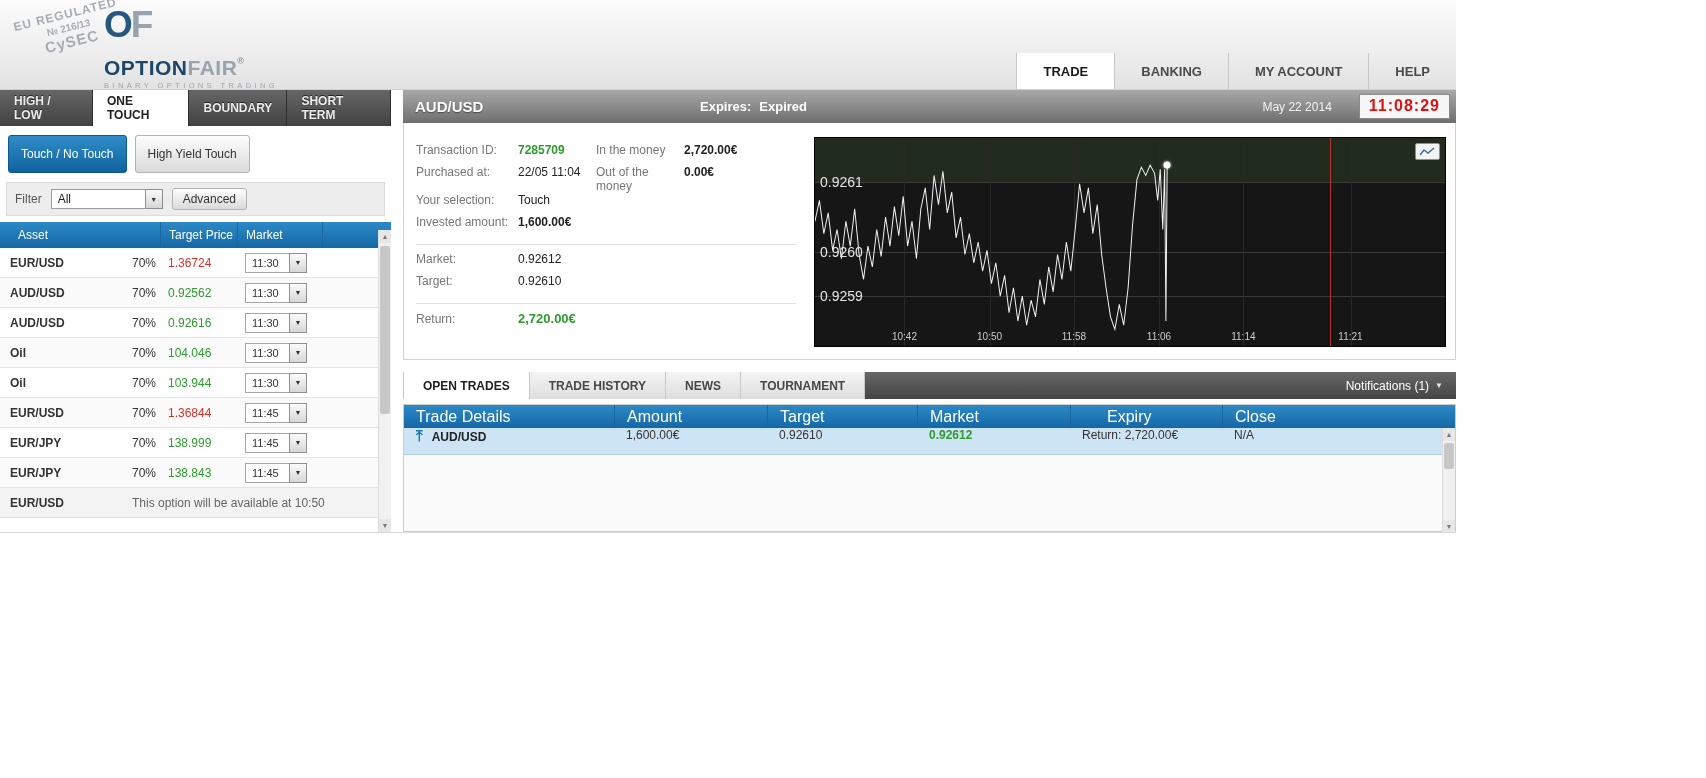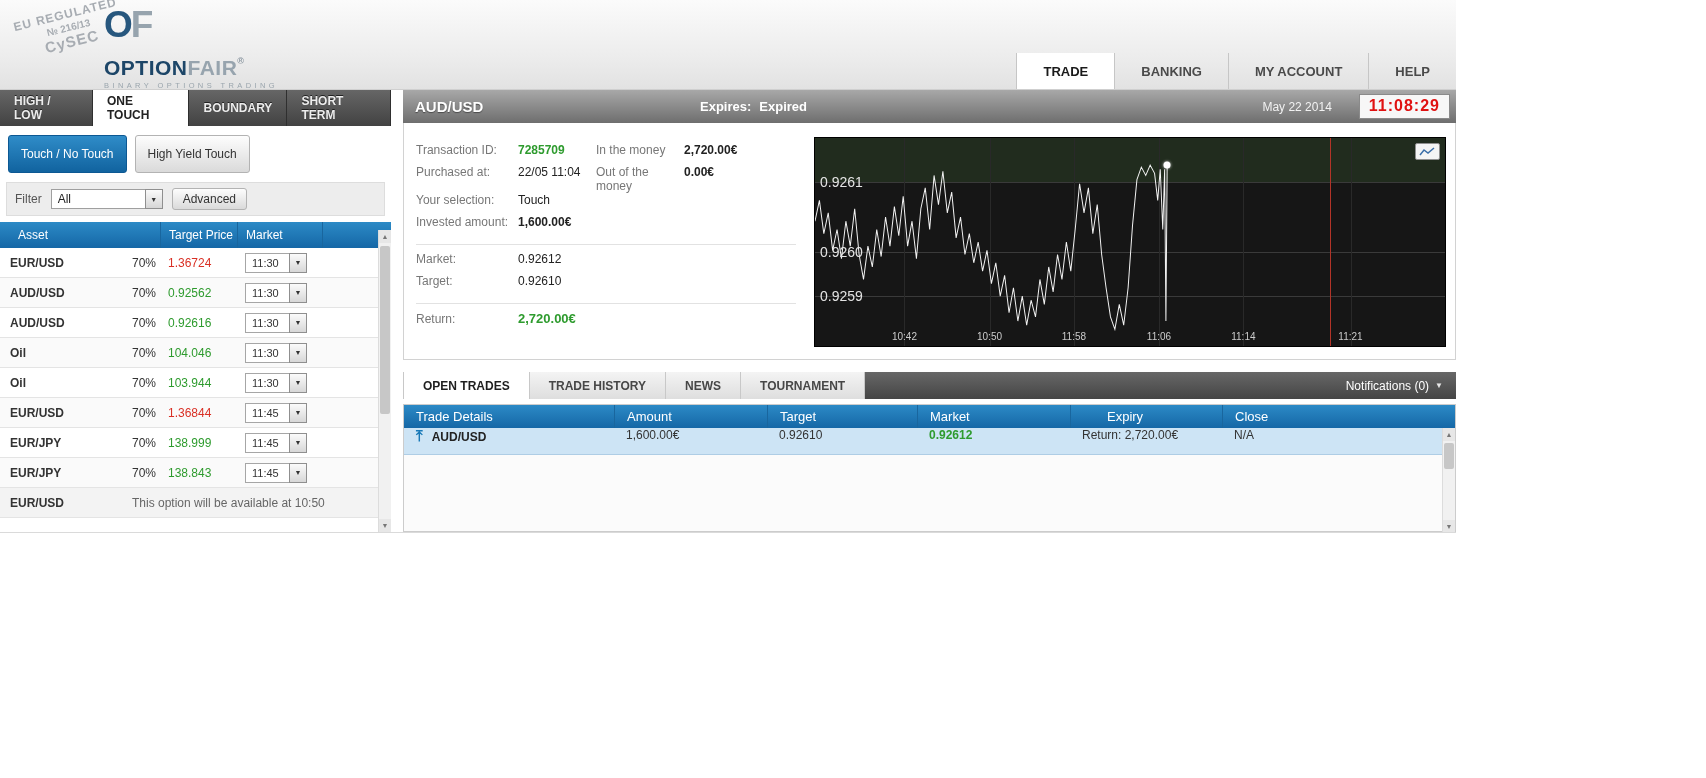--- a/index.html
+++ b/index.html
@@ -111,21 +111,21 @@
   
   .bt-bar { margin-top:12px; height:27px; display:flex; }
   .bt-tab { padding:0 19px; display:flex; align-items:center; font-size:12px; font-weight:bold; color:#474747;
             background:linear-gradient(#f4f4f4,#dedede); border-right:1px solid #c8c8c8; cursor:pointer; }
   .bt-tab:first-child { border-left:1px solid #c8c8c8; }
   .bt-tab.active { background:#fff; color:#1f1f1f; }
   .bt-fill { flex:1; background:linear-gradient(#676767,#454545); display:flex; align-items:center;
              justify-content:flex-end; padding-right:13px; color:#fff; font-size:12px; gap:6px; cursor:pointer; }
   .caret { font-size:8px; color:#e8e8e8; }
   .trades { margin-top:5px; border:1px solid #cccccc; position:relative; height:128px; background:#fbfbfb; }
-  .t-head { display:flex; height:23px; background:linear-gradient(#2c8ac6,#1567a6); color:#fff; font-size:13px; align-items:center; }
+  .t-head { display:flex; height:23px; background:linear-gradient(#2c8ac6,#1567a6); color:#fff; font-size:16px; align-items:center; }
   .th-c { padding-left:12px; border-left:1px solid #19669e; align-self:stretch; display:flex; align-items:center; }
   .th-c:first-child { border-left:none; }
   .w-details { width:210px; } .w-amount { width:153px; } .w-target { width:150px; }
   .w-market { width:153px; } .w-expiry { width:152px;padding-left:36px; } .w-close { flex:1; }
   .t-row { display:flex; height:27px; background:#cde4f5; border-bottom:1px solid #aecde5; font-size:12px;
            color:#333; cursor:pointer; }
   .tr-c { padding-left:12px; }
   .touch-icon { color:#1879b8; font-weight:bold; font-size:15px; margin-right:9px; line-height:1; }
   .t-asset { font-weight:bold; color:#222; }
   .t-scroll { right:0; top:23px; height:105px; }
@@ -350,21 +350,21 @@
           <div class="x-tick" style="left: 85%;">11:21</div>
         </div>
     </div>
 
     <div class="bt-bar">
       <div class="bt-tab active">OPEN TRADES</div>
       <div class="bt-tab">TRADE HISTORY</div>
       <div class="bt-tab">NEWS</div>
       <div class="bt-tab">TOURNAMENT</div>
       <div class="bt-fill">
-        <span>Notifications (0)</span>
+        <span>Notifications (1)</span>
         <span class="caret">▼</span>
       </div>
     </div>
 
     <div class="trades">
       <div class="t-head">
         <span class="th-c w-details">Trade Details</span>
         <span class="th-c w-amount">Amount</span>
         <span class="th-c w-target">Target</span>
         <span class="th-c w-market">Market</span>

